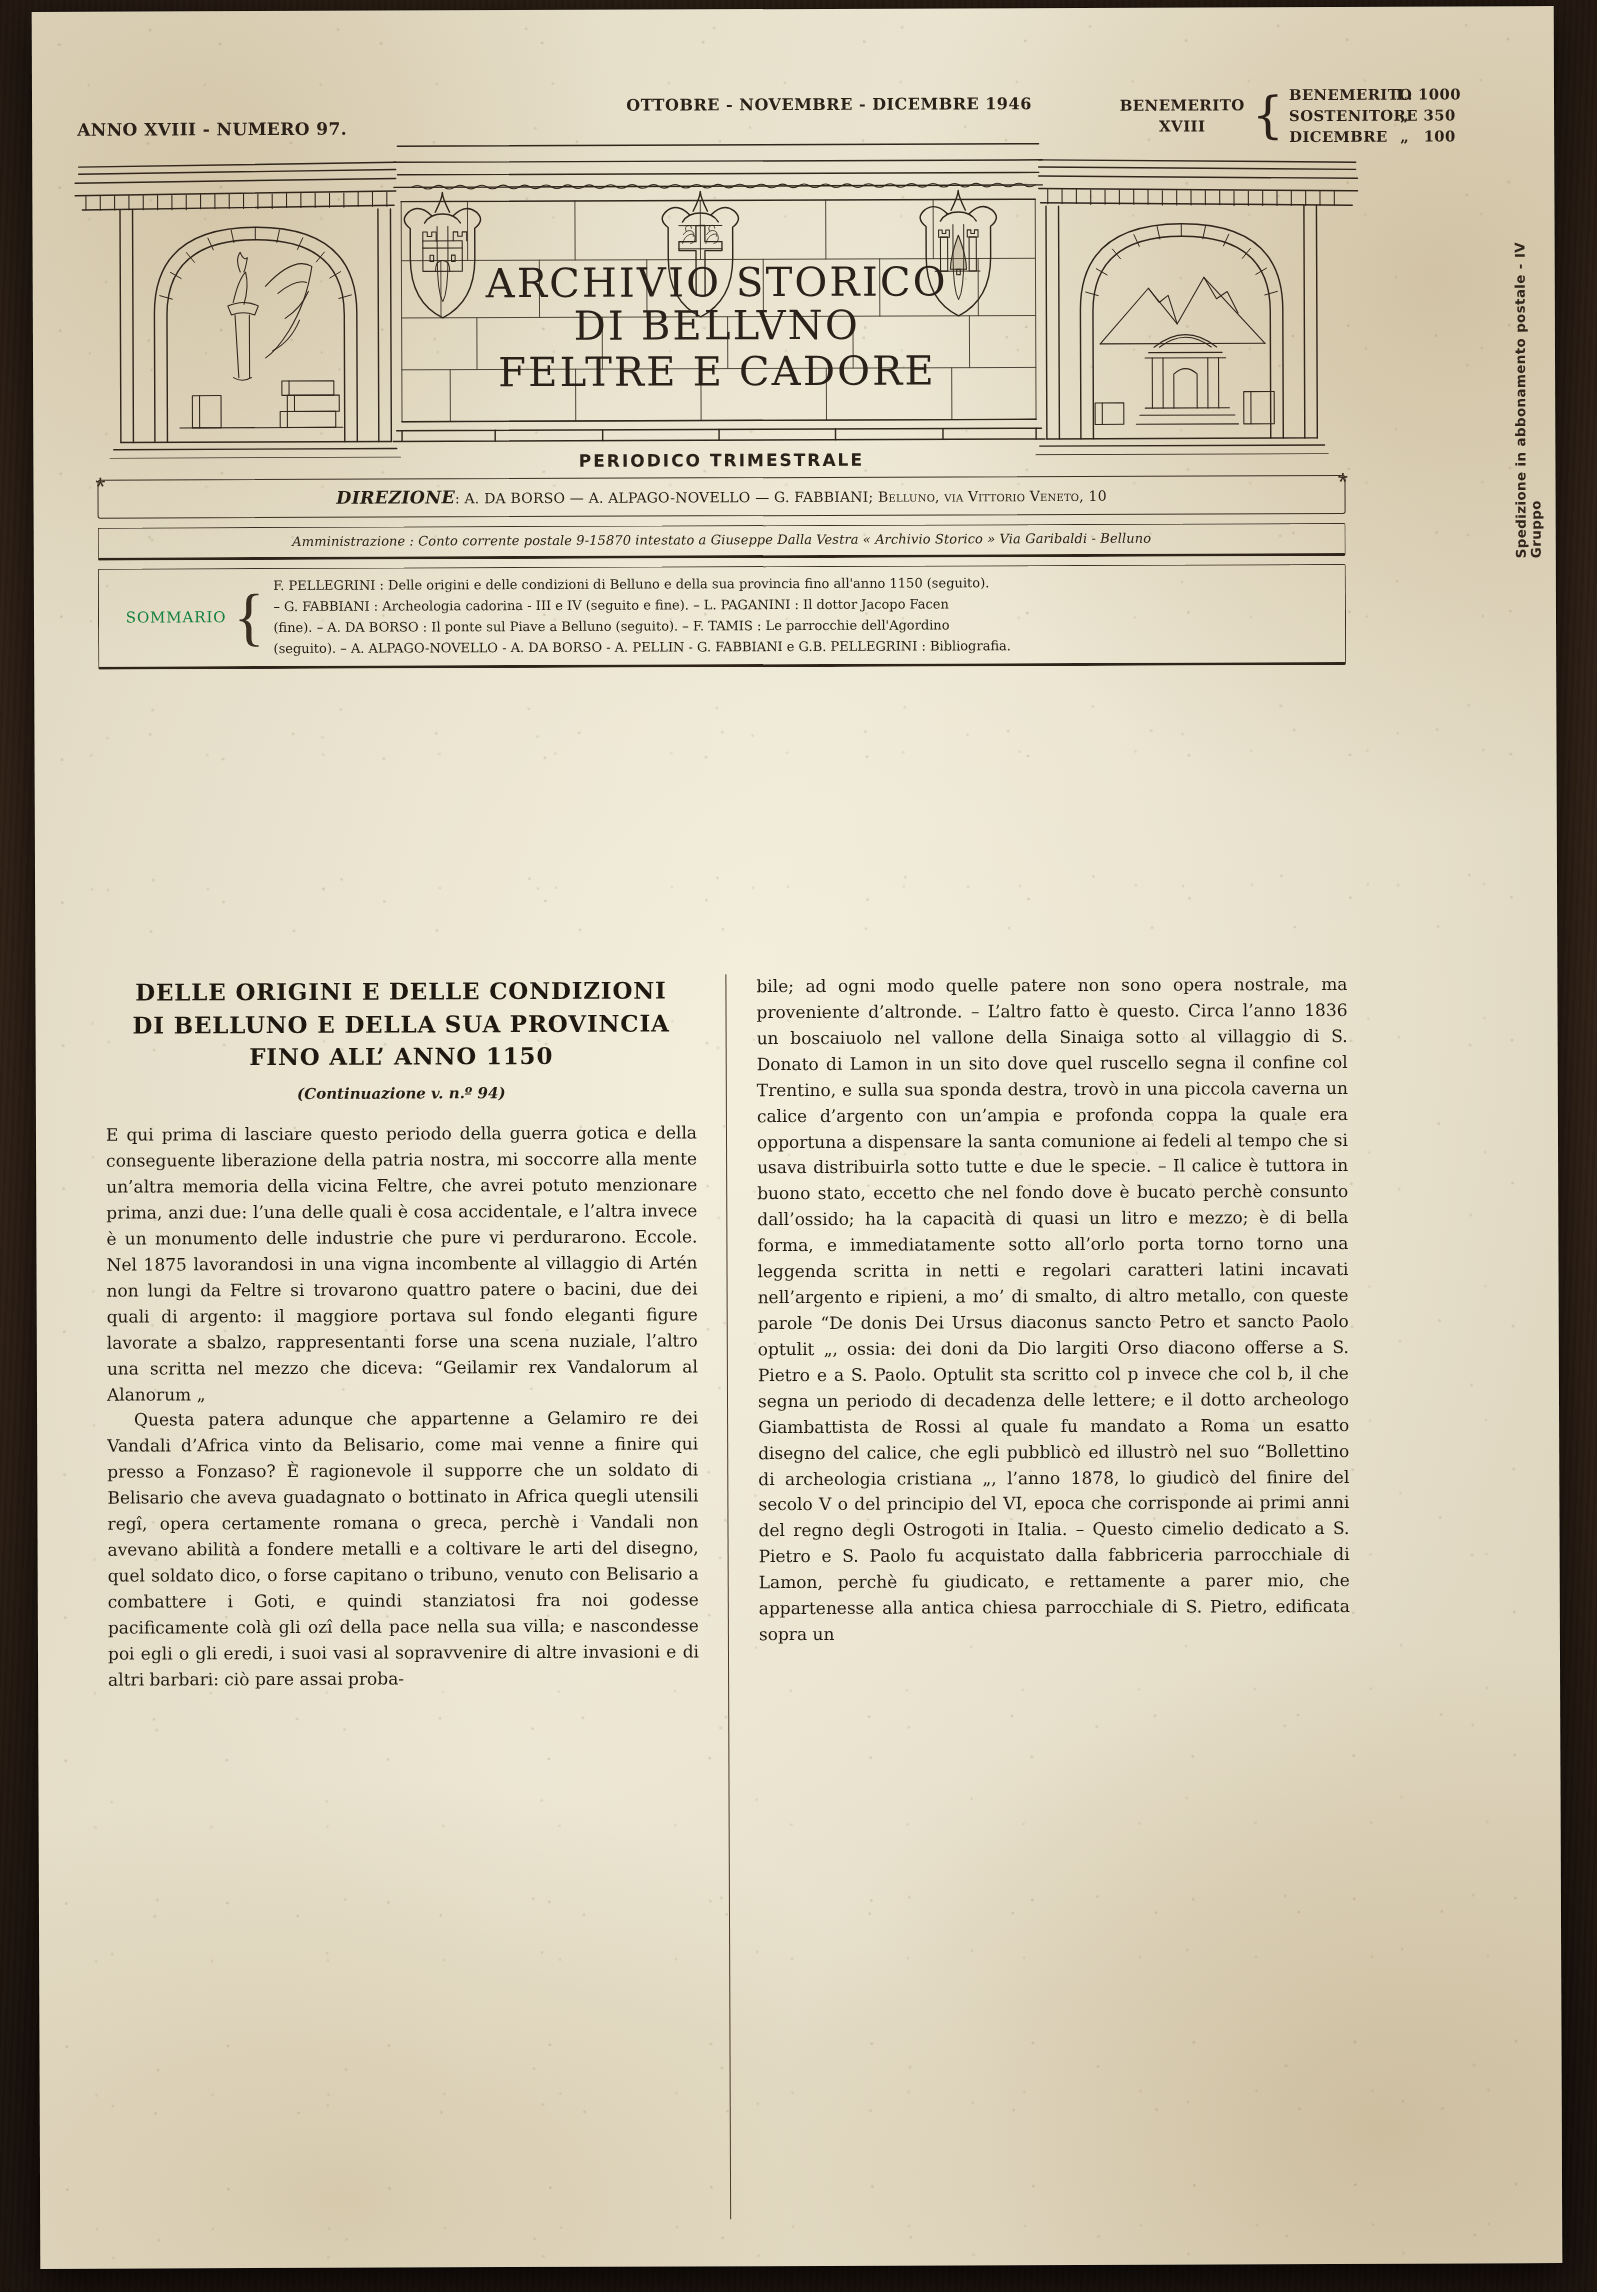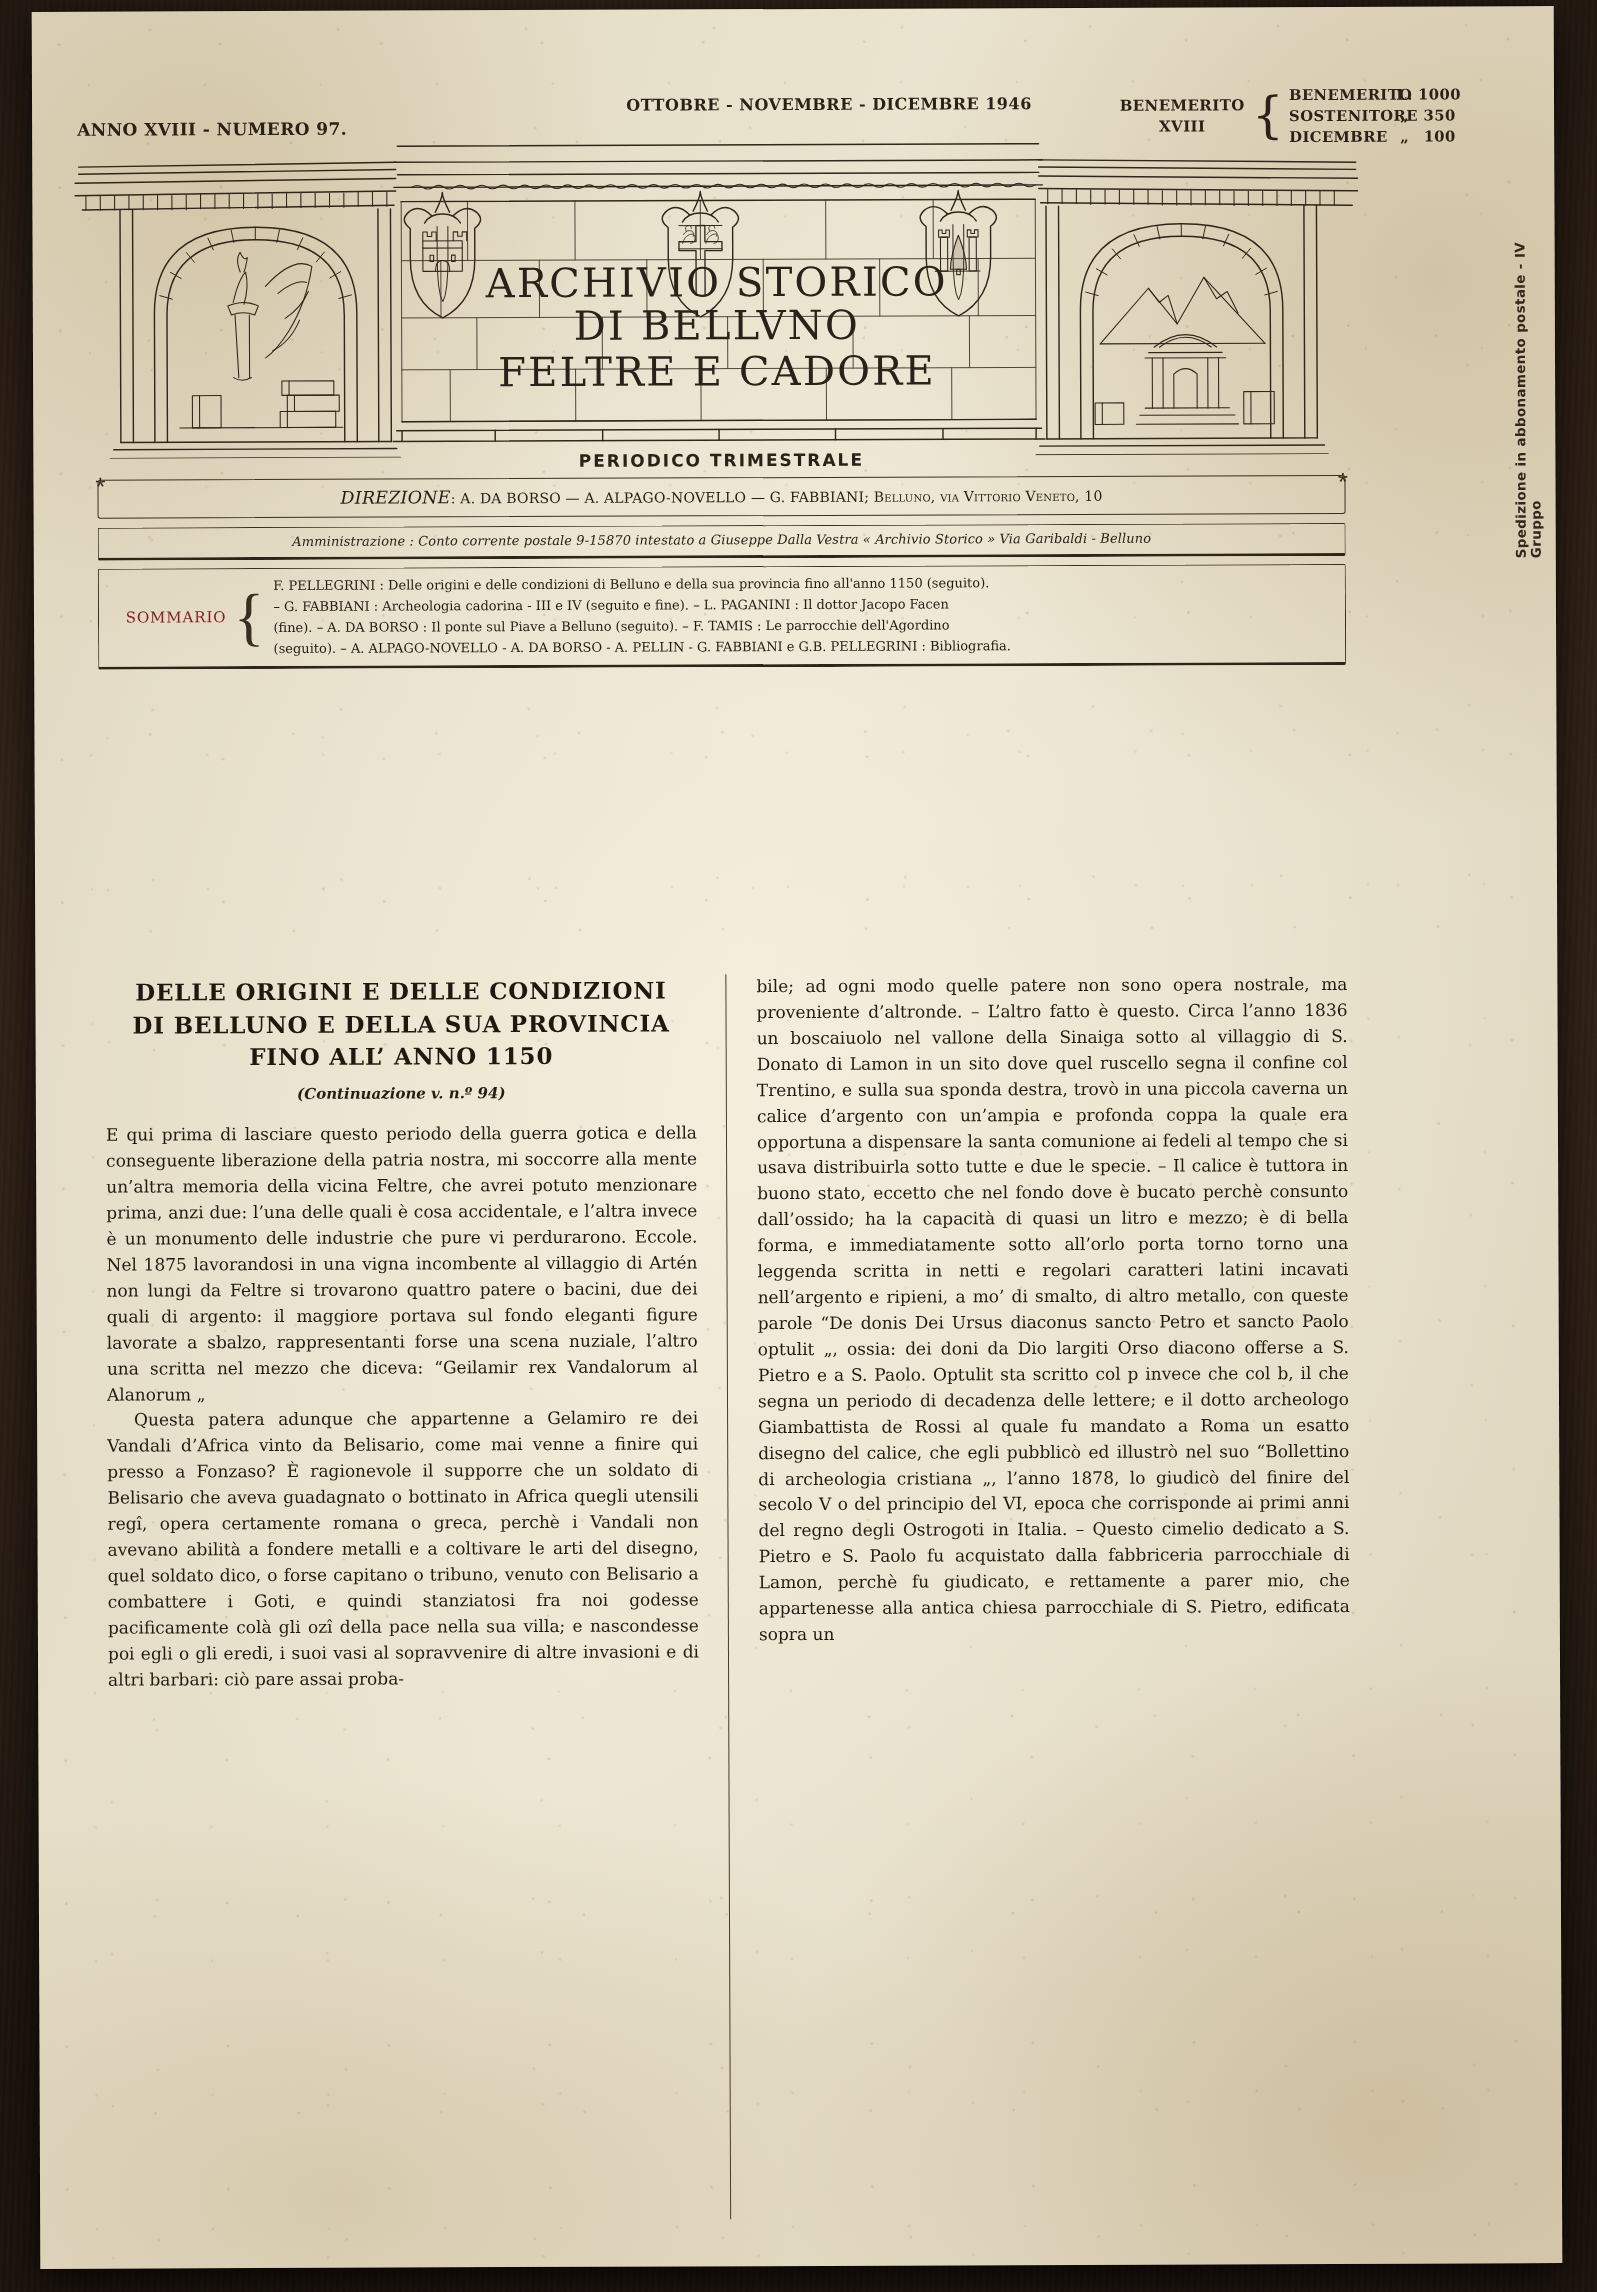--- a/index.html
+++ b/index.html
@@ -102,21 +102,21 @@
     font-size:17px;letter-spacing:2px;color:#2b2118;
   }
   .rulebox{
     margin-top:7.2px;border:1.8px solid #3a2e22;border-radius:2.7px;
     padding:8px 9px 9px;position:relative;
   }
   .direzione{
     text-align:center;font-family:"DejaVu Serif",serif;
     font-size:17.5px;color:#261d15;letter-spacing:0.2px;white-space:nowrap;
   }
-  .direzione .it{font-style:italic;font-weight:400;}
+  .direzione .it{font-style:italic;font-weight:700;}
   .direzione .sc{font-size:14px;}
   .curl{position:absolute;font-size:19.7px;color:#3a2e22;line-height:1;}
   .curl.tl{left:-3.6px;top:-14.3px;}
   .curl.tr{right:-3.6px;top:-14.3px;transform:scaleX(-1);}
 
   .ammbox{
     margin-top:9px;border:1.4px solid #3a2e22;
     border-bottom:3.6px solid #2e241a;border-radius:1.8px;
     padding:6.3px 10.7px 7.2px;text-align:center;
   }
@@ -126,21 +126,21 @@
   }
 
   
   .sommario{
     margin-top:8px;border:1.4px solid #3a2e22;
     border-bottom:3.6px solid #2e241a;border-radius:1.8px;
     display:flex;align-items:center;padding:6.3px 10.7px 7.2px;
   }
   .som-lbl{
     font-family:"DejaVu Serif",serif;font-size:15px;letter-spacing:0.9px;
-    color:#7f1d1d;white-space:nowrap;padding:0 5.4px 0 16px;
+    color:#15803d;white-space:nowrap;padding:0 5.4px 0 16px;
   }
   .som-brace{font-size:64px;line-height:.6;font-weight:300;color:#3a2e22;margin:0 9px 0 1.8px;}
   .som-body{
     font-family:"DejaVu Serif",serif;font-size:13px;line-height:1.62;
     color:#241c14;text-align:left;
   }
   .sc{font-variant:small-caps;}
 
   
   .article{position:absolute;left:70px;top:965px;width:1247px;height:1245px;}

